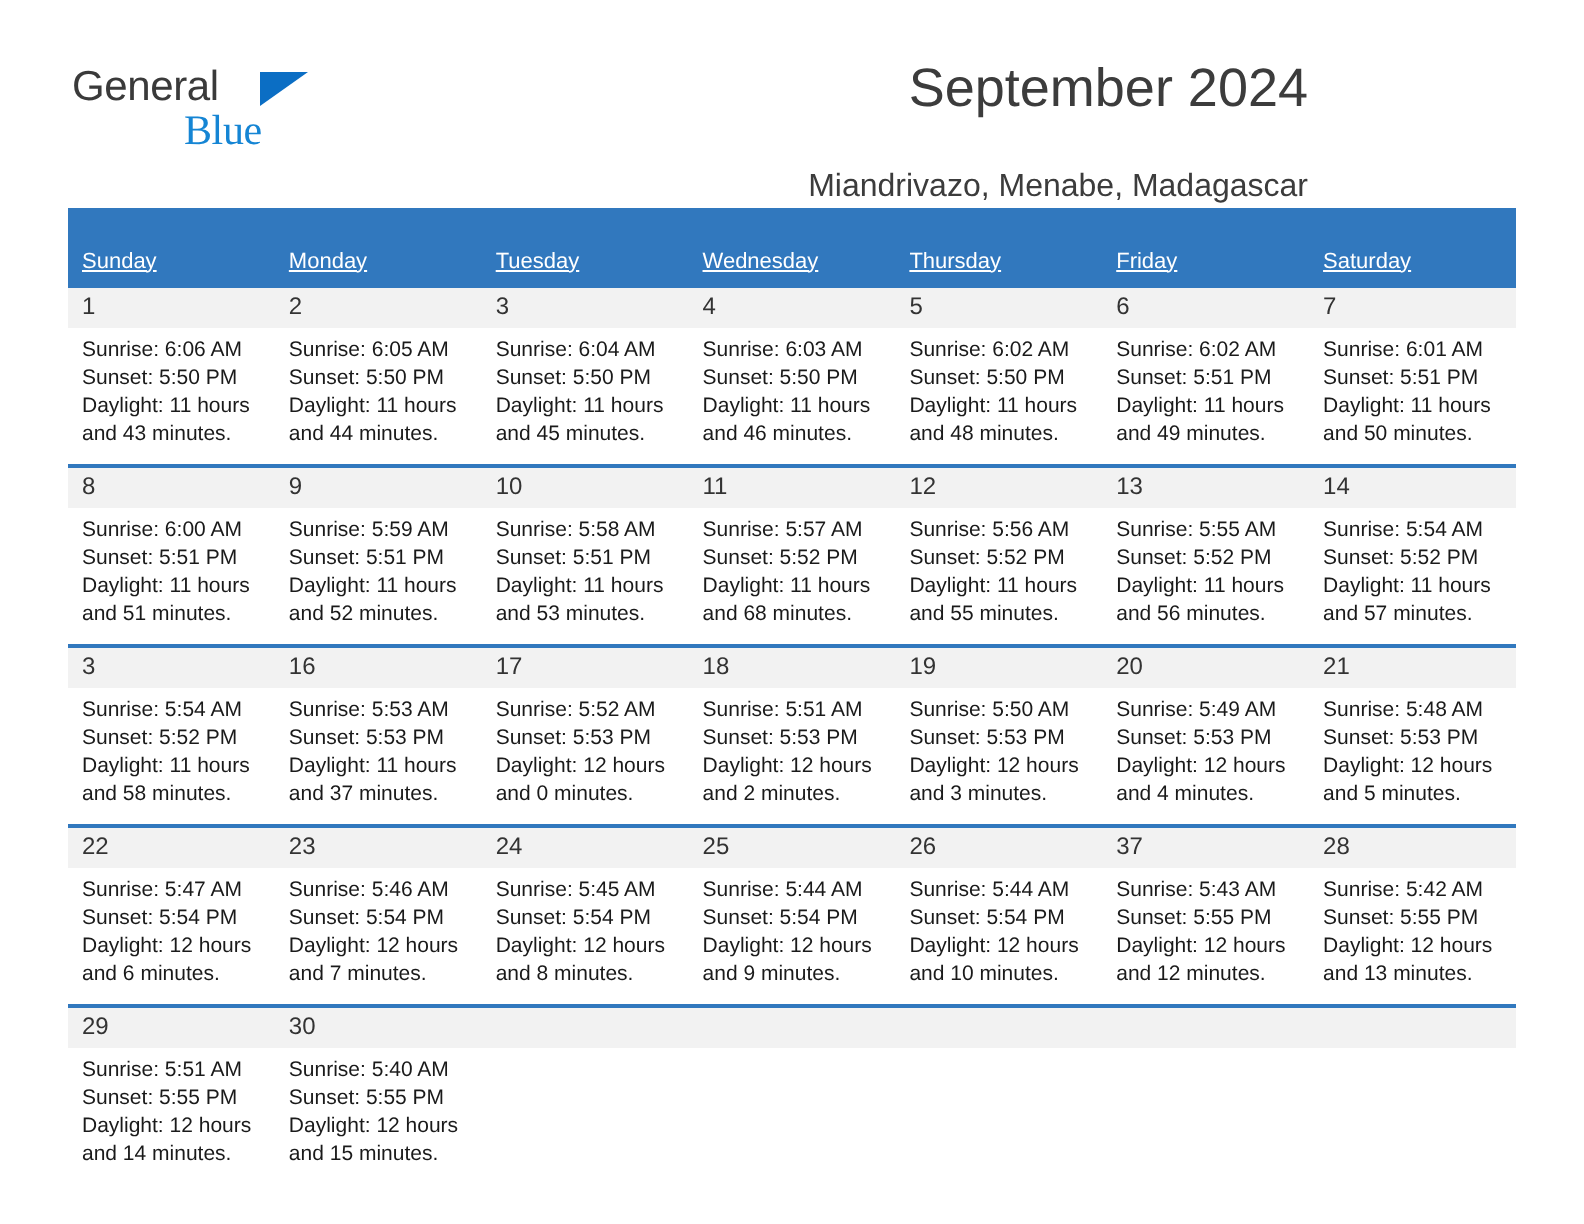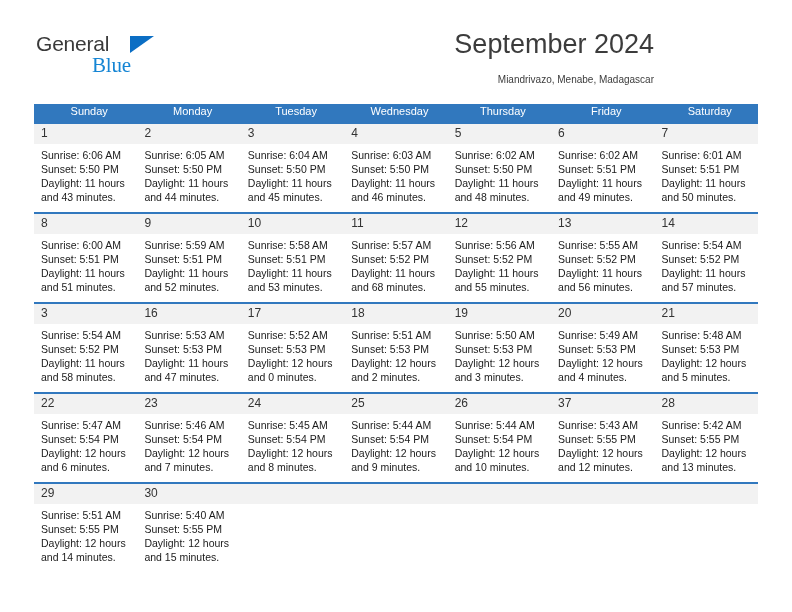--- a/index.html
+++ b/index.html
@@ -72,45 +72,46 @@
   .cal-title {
     font-size: 27px;
     color: #3c3c3c;
     line-height: 32px;
     white-space: nowrap;
     font-weight: normal;
     margin: 0;
     text-align: right;
   }
   .cal-subtitle {
-    font-size: 10px;
+    font-size: 16px;
     color: #3c3c3c;
     line-height: 20px;
-    margin-top: 10px;
+    margin-top: 24px;
     white-space: nowrap;
   }
 
   
   .calendar {
     position: absolute;
     left: 34px;
     top: 104px;
     width: 724px;
     border-collapse: collapse;
     table-layout: fixed;
   }
   .calendar th {
     background: #3178be;
     color: #ffffff;
     font-size: 11px;
     font-weight: normal;
-    text-align: center;
-    padding: 0 0 5px 7px;
+    text-align: left;
+    padding: 20px 0 5px 7px;
     height: 13px;
     border: none;
+    text-decoration: underline;
   }
   .calendar td {
     width: 14.2857%;
     vertical-align: top;
     padding: 0;
     border: none;
     background: #ffffff;
     border-top: 2px solid #3178be;
     height: 88px;
   }
@@ -355,21 +356,21 @@
               </div>
             </div>
           </td>
         <td>
             <div class="cell-inner">
               <span class="daynum">16</span>
               <div class="lines">
                 <div>Sunrise: 5:53 AM</div>
                 <div>Sunset: 5:53 PM</div>
                 <div>Daylight: 11 hours</div>
-                <div>and 47 minutes.</div>
+                <div>and 37 minutes.</div>
               </div>
             </div>
           </td>
         <td>
             <div class="cell-inner">
               <span class="daynum">17</span>
               <div class="lines">
                 <div>Sunrise: 5:52 AM</div>
                 <div>Sunset: 5:53 PM</div>
                 <div>Daylight: 12 hours</div>

